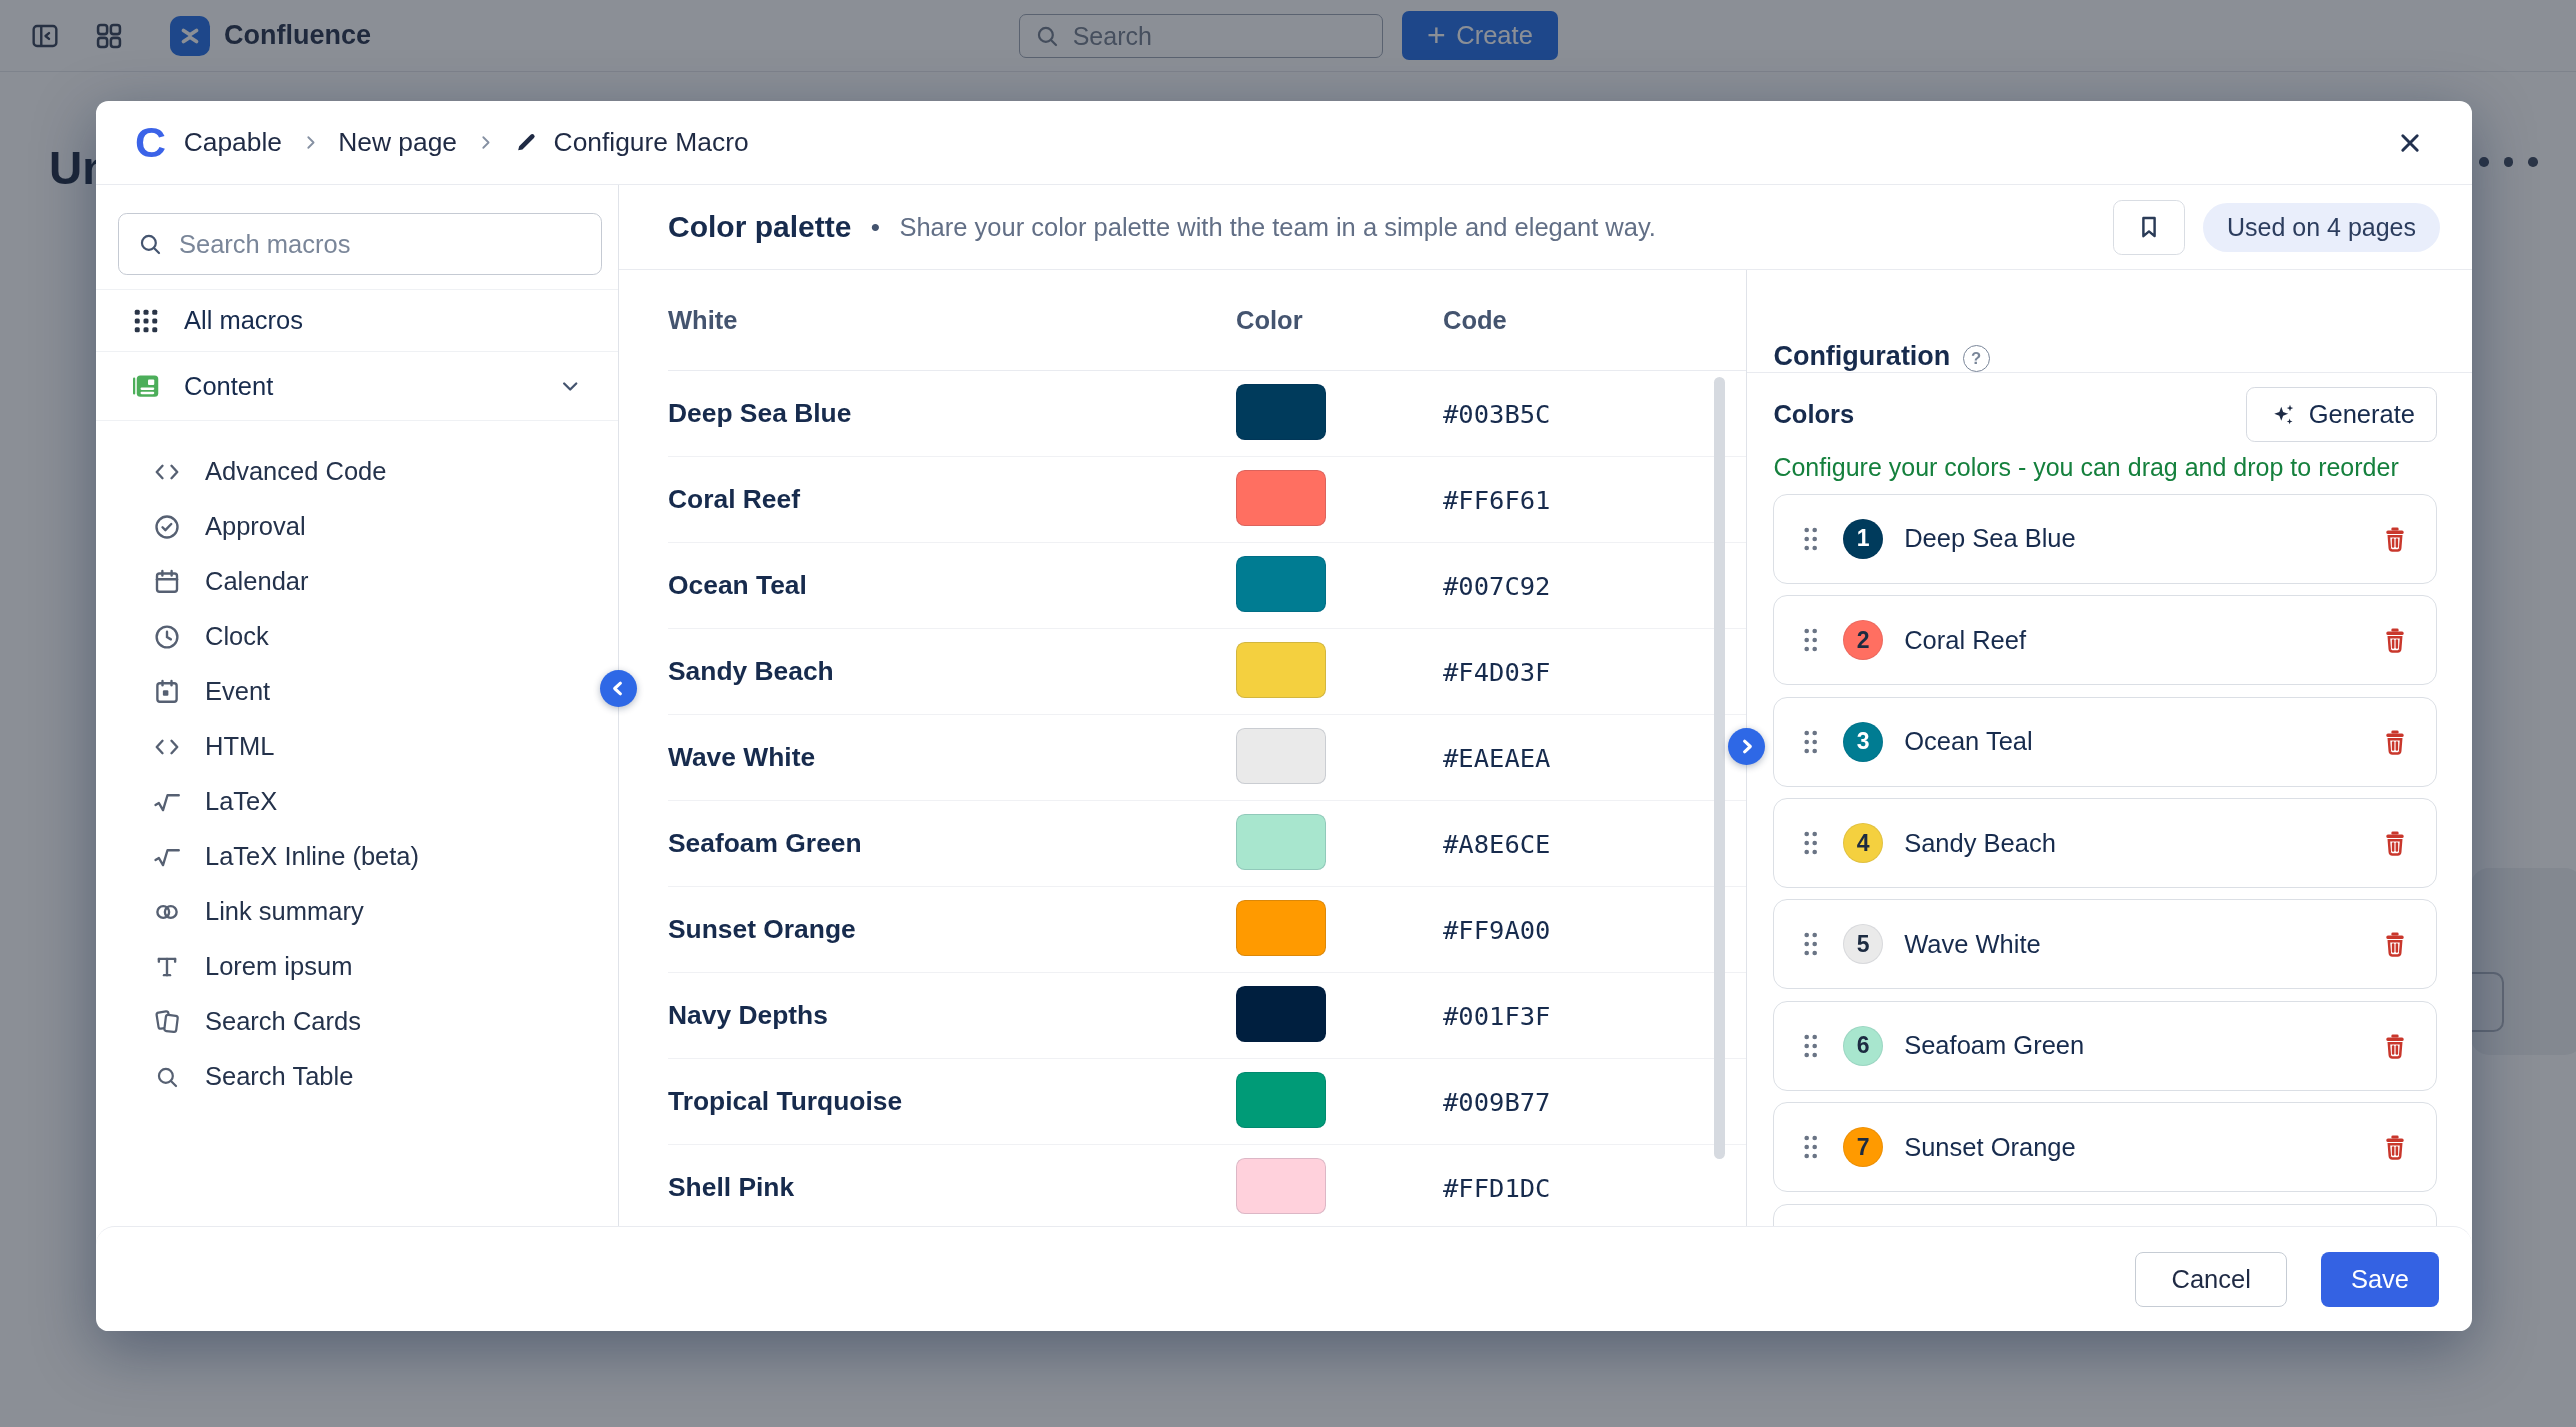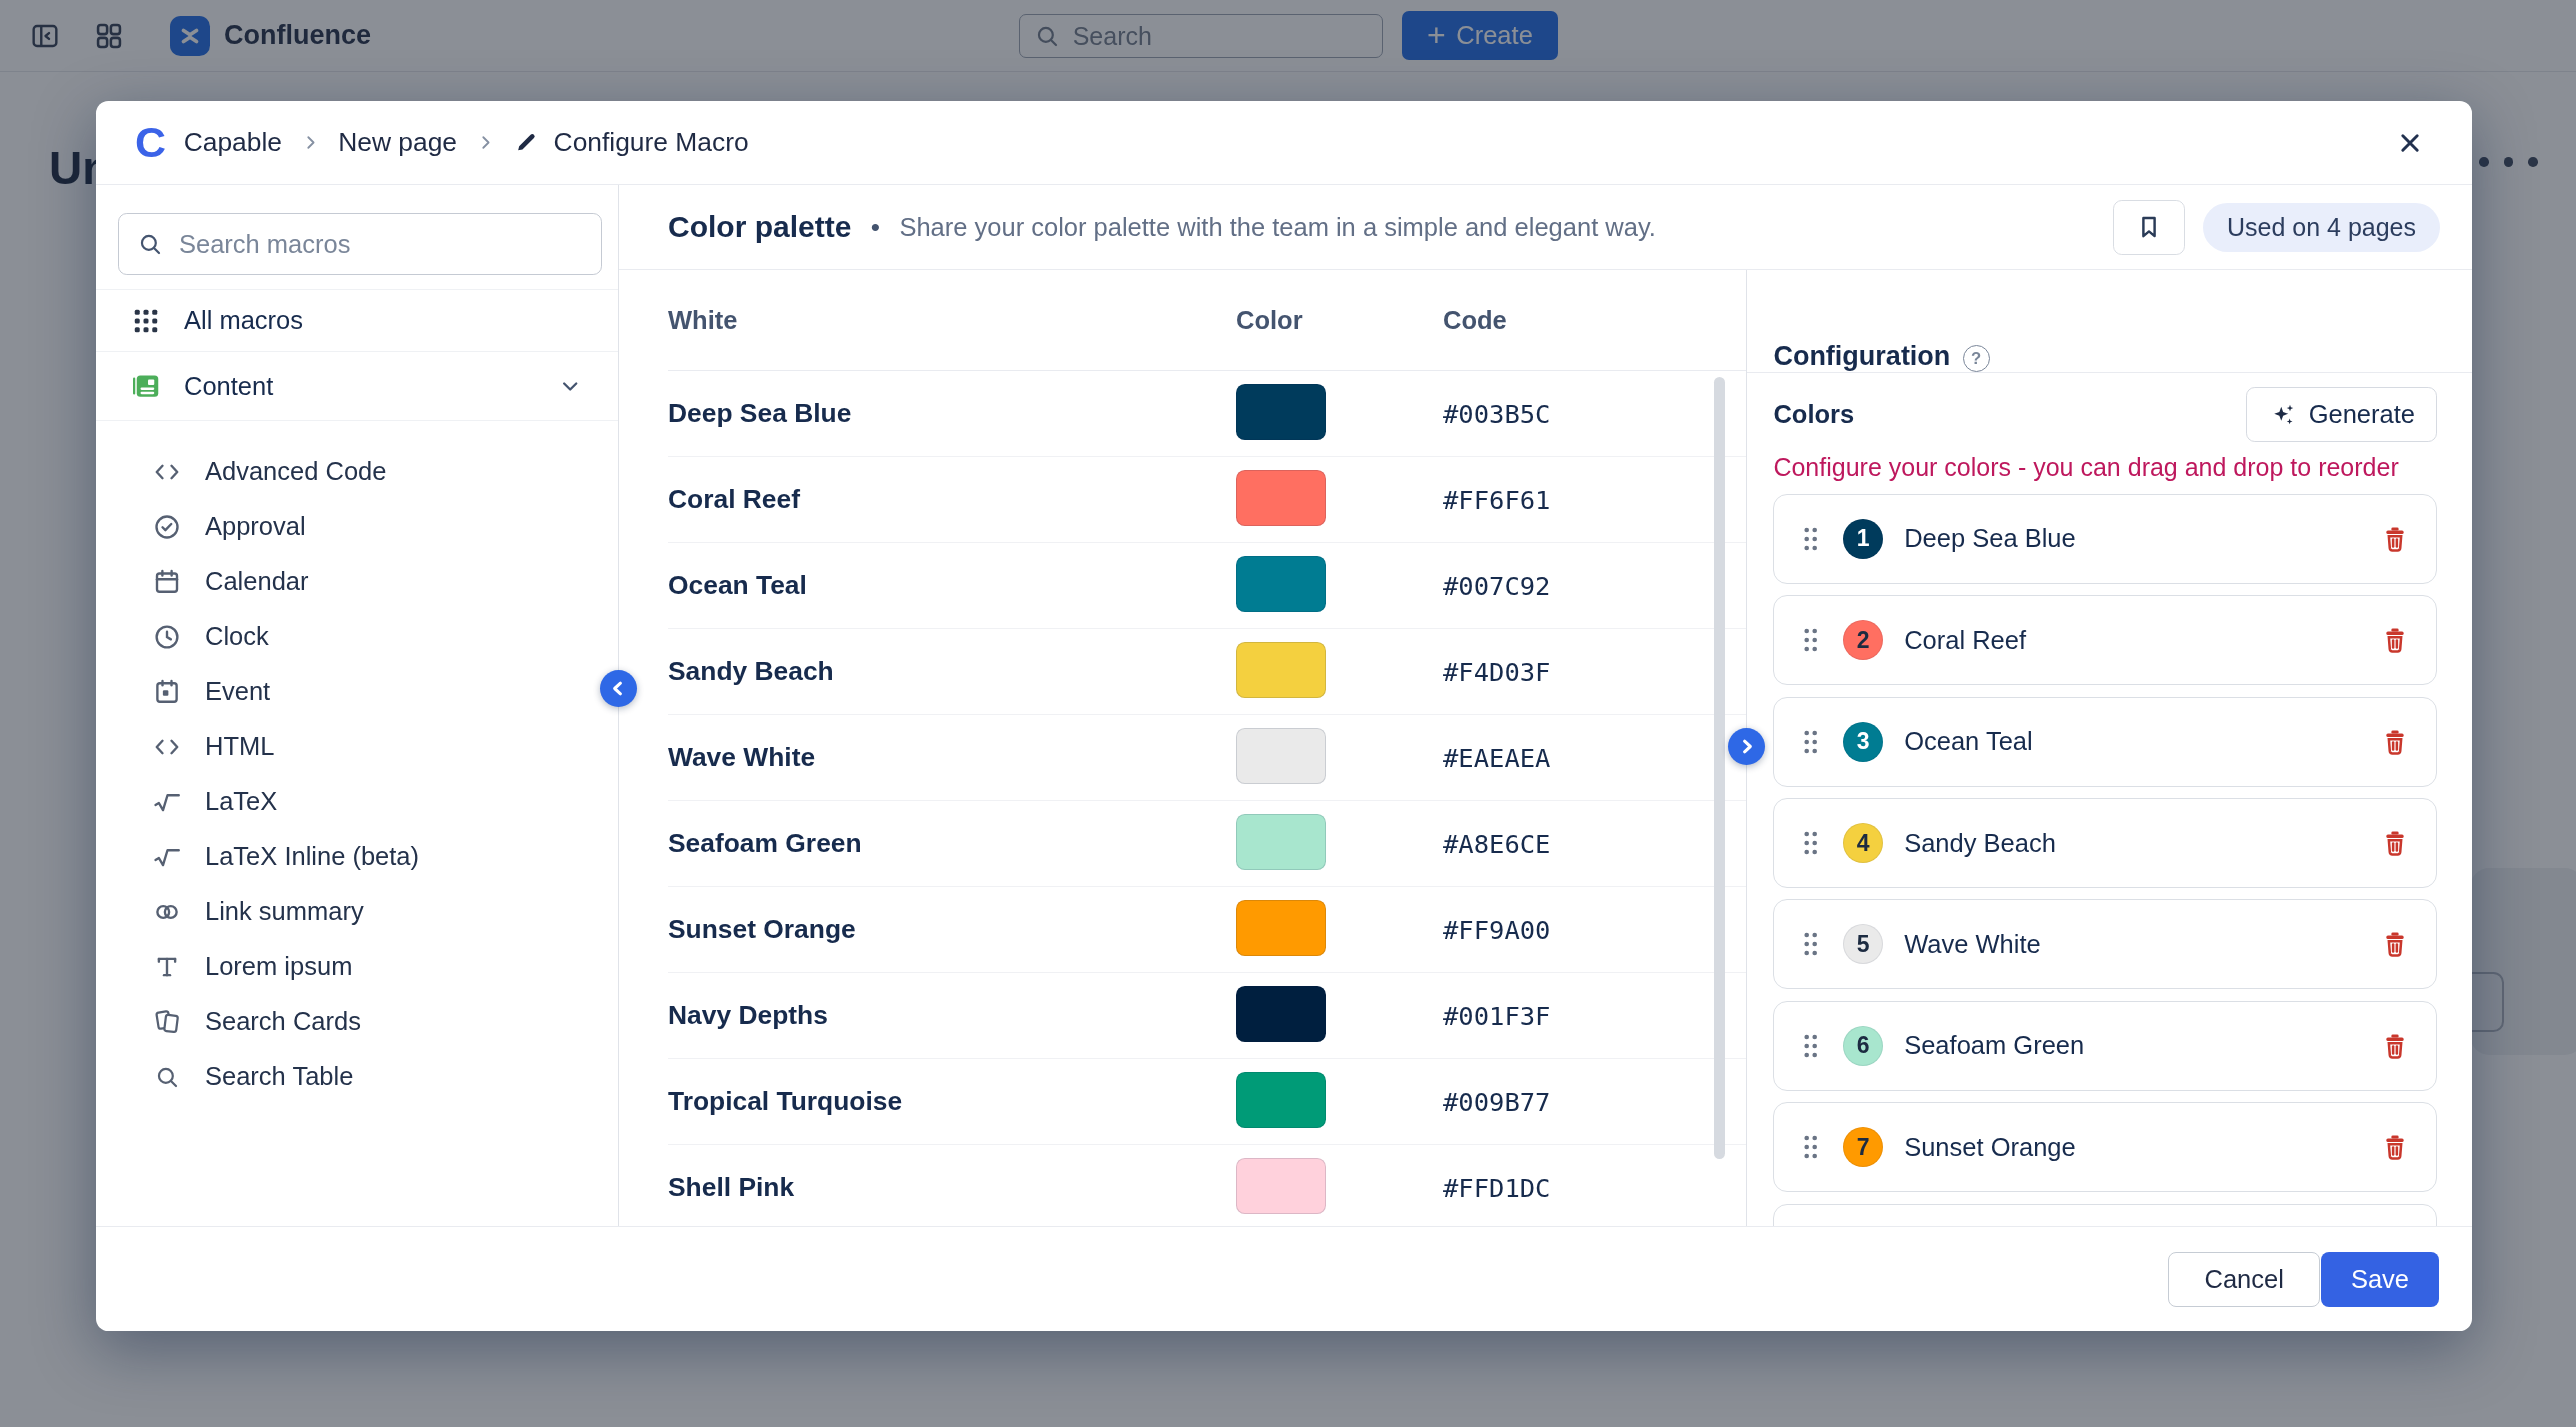--- a/index.html
+++ b/index.html
@@ -108,34 +108,34 @@
   .config-title { font-size:27px; font-weight:700; color:#172B4D; }
   .help-icon { width:27px; height:27px; border:1.8px solid #7A8699; border-radius:50%; color:#7A8699;
                font-size:16.7px; font-weight:700; display:flex; align-items:center; justify-content:center;
                margin-left:12.3px; }
   .config-body { padding:14px 35px 0 26.4px; flex:1; min-height:0; display:flex; flex-direction:column; }
   .colors-row { height:55px; display:flex; align-items:center; justify-content:space-between; }
   .colors-label { font-size:25.5px; font-weight:700; color:#172B4D; }
   .generate-btn { height:55px; border:1.8px solid #D6DAE1; background:#fff; border-radius:8.8px;
                   display:flex; align-items:center; gap:10.6px; padding:0 21px; font-size:25.5px;
                   color:#172B4D; font-family:"Liberation Sans",sans-serif; }
-  .config-hint { margin-top:10.6px; font-size:25px; color:#be185d; white-space:nowrap; }
+  .config-hint { margin-top:10.6px; font-size:25px; color:#15803d; white-space:nowrap; }
   .cards { margin-top:12.3px; display:flex; flex-direction:column; gap:11.4px; overflow:hidden; flex:1; }
   .color-card { flex:0 0 90px; height:90px; border:1.8px solid #DBDFE5; border-radius:14px;
                 background:#fff; display:flex; align-items:center; padding:0 25px 0 26.4px; }
   .order-badge { width:40px; height:40px; border-radius:50%; margin-left:23px; display:flex;
                  align-items:center; justify-content:center; font-size:23px; font-weight:700;
                  border:0.9px solid rgba(9,30,66,0.08); }
   .card-name { font-size:25.5px; font-weight:500; color:#172B4D; margin-left:21px; }
   .delete-btn { margin-left:auto; background:none; border:none; display:flex; }
   .card-partial { flex:0 0 90px; }
 
   
   .modal-footer { height:105px; flex:0 0 105px; border-top:1.8px solid #E9EBF0; display:flex;
-                  align-items:center; justify-content:flex-end; gap:1px; padding-right:33px; }
+                  align-items:center; justify-content:flex-end; gap:34px; padding-right:33px;border-radius:19px; }
   .cancel-btn { height:55px; padding:0 35px; border:1.8px solid #C6CCD4; border-radius:8px;
                 background:#fff; font-size:25.5px; color:#1F2A44; font-family:"Liberation Sans",sans-serif; }
   .save-btn { height:55px; padding:0 30px; border:none; border-radius:8px; background:#3462E3;
               font-size:25.5px; color:#fff; font-family:"Liberation Sans",sans-serif; }
 
   
   .panel-chev { position:absolute; width:37px; height:37px; border-radius:50%; background:#2E68E6;
                 border:none; display:flex; align-items:center; justify-content:center;
                 box-shadow:0 1.8px 7px rgba(9,30,66,0.3); z-index:4; }
   .panel-chev.left { left:504px; top:569px; }

